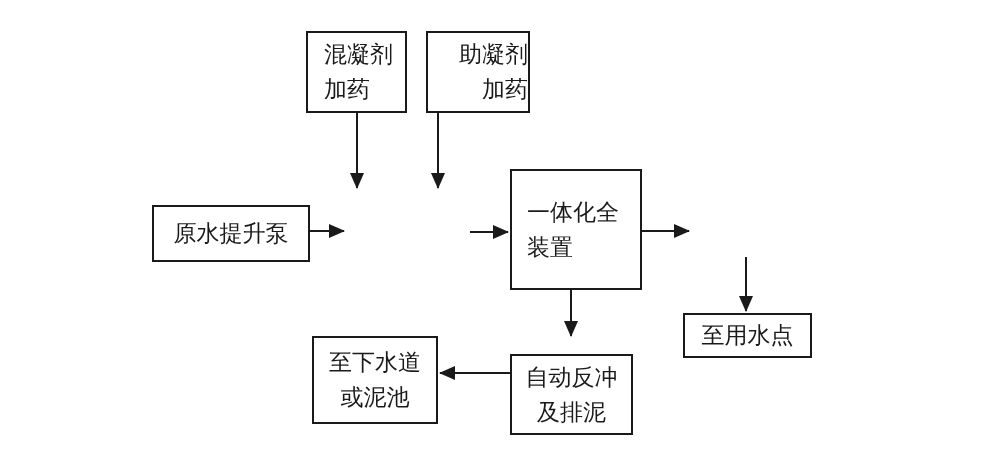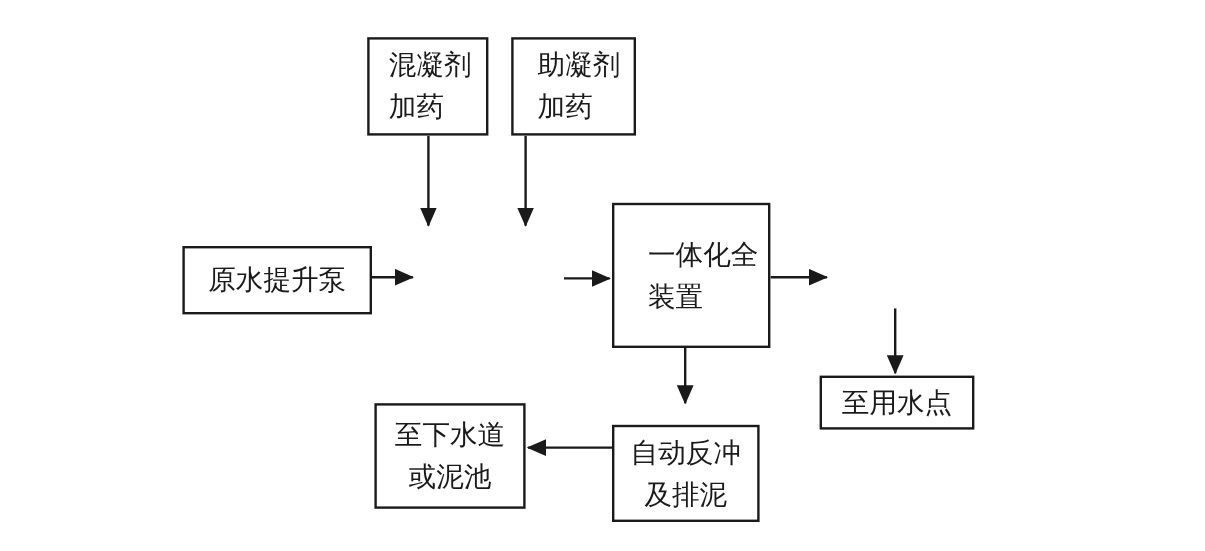--- a/index.html
+++ b/index.html
@@ -37,24 +37,24 @@
     white-space: nowrap;
   }
   .node .nline {
     display: block;
   }
   .align-left   { align-items: flex-start; font-family: Liberation Serif, serif; }
   .align-center { align-items: center; text-align: center; }
 
   
   .n-coagulant      { left: 306px; top: 31px;  width: 101px; height: 82px;  padding-left: 16px; }
-  .n-coagulant-aid  { left: 426px; top: 31px;  width: 104px; height: 82px;  padding-left: 20px; }
+  .n-coagulant-aid  { left: 426px; top: 31px;  width: 104px; height: 82px;  padding-left: 20px; align-items: flex-end; }
   .n-raw-pump       { left: 152px; top: 205px; width: 158px; height: 57px; }
   .n-mixer          { left: 346px; top: 190px; width: 124px; height: 87px;  padding-left: 12px; }
-  .n-purifier       { left: 510px; top: 169px; width: 132px; height: 121px; padding-left: 28px; }
+  .n-purifier       { left: 510px; top: 169px; width: 132px; height: 121px; padding-left: 15px; }
   .n-clear-tank     { left: 691px; top: 206px; width: 111px; height: 51px; }
   .n-use-point      { left: 683px; top: 313px; width: 129px; height: 45px; }
   .n-backwash       { left: 510px; top: 354px; width: 123px; height: 81px; }
   .n-sewer          { left: 312px; top: 336px; width: 126px; height: 88px; }
 </style>
 </head>
 <body>
 
 <div class="canvas">
 

